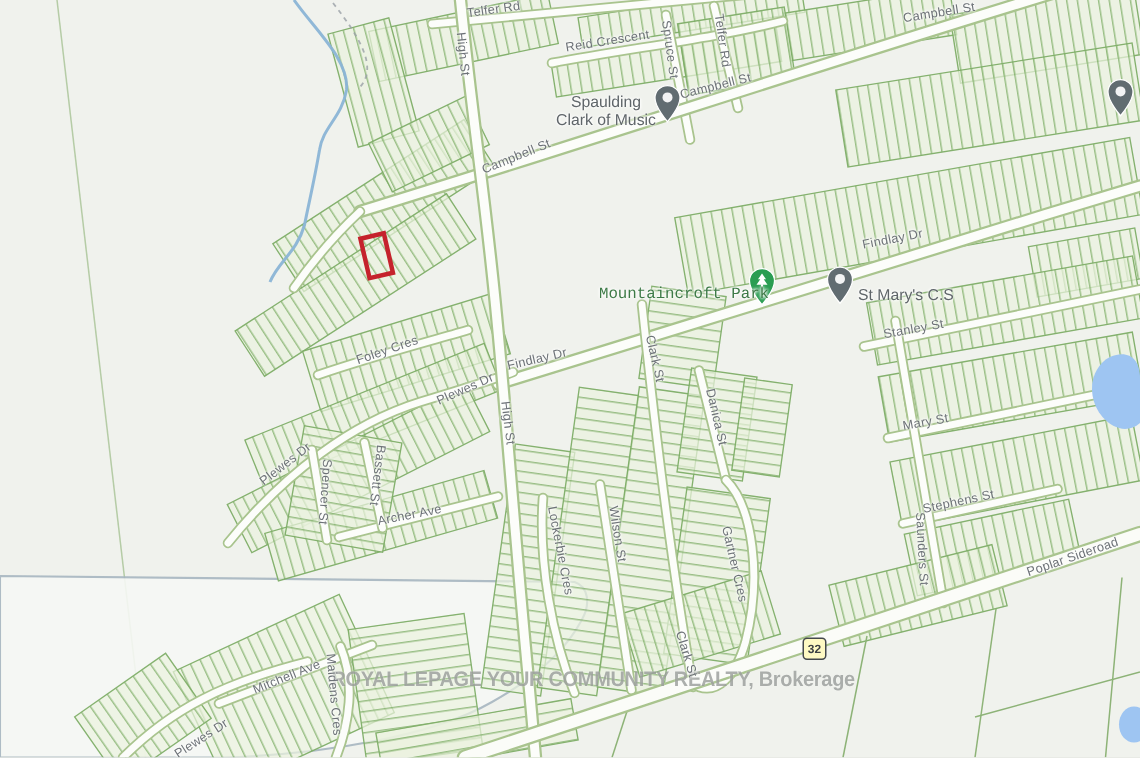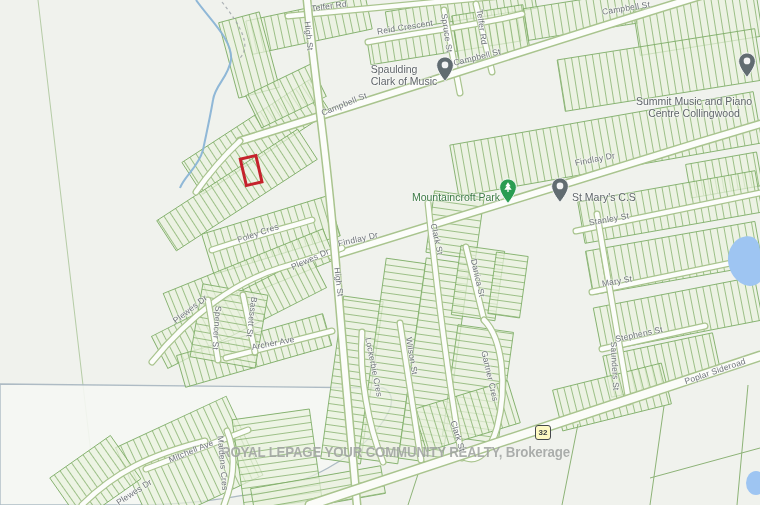--- a/index.html
+++ b/index.html
@@ -191,38 +191,34 @@
       <div class="street-label" style="left: 639px; top: 334px; transform: translate(-50%, -50%) rotate(-12deg);">Stephens St</div>
       <div class="street-label" style="left: 615px; top: 366px; transform: translate(-50%, -50%) rotate(87deg);">Saunders St</div>
       <div class="street-label" style="left: 715px; top: 371px; transform: translate(-50%, -50%) rotate(-19deg);">Poplar Sideroad</div>
       <div class="street-label" style="left: 191px; top: 451px; transform: translate(-50%, -50%) rotate(-22deg);">Mitchell Ave</div>
       <div class="street-label" style="left: 223px; top: 463px; transform: translate(-50%, -50%) rotate(85deg);">Maidens Cres</div>
       <div class="street-label" style="left: 134px; top: 492px; transform: translate(-50%, -50%) rotate(-33deg);">Plewes Dr</div>
       <div class="poi-pin" style="left: 435px; top: 56px;"><svg width="20" height="27" viewBox="0 0 24 32">
           <path d="M12 1C6.5 1 2 5.5 2 11c0 7.5 10 19 10 19s10-11.5 10-19C22 5.5 17.5 1 12 1z" fill="#616c71" stroke="#ffffff" stroke-width="1"></path>
           <circle cx="12" cy="10.5" r="4" fill="#fff" opacity="0.92"></circle>
         </svg></div>
-      <div class="poi-label" style="color: rgb(95, 101, 105); left: 404px; top: 75px; text-align: left; transform: translate(-50%, -50%);">
+      <div class="poi-label" style="color: rgb(95, 101, 105); left: 404px; top: 75px; text-align: center; transform: translate(-50%, -50%);">
         <div>Spaulding</div>
         <div>Clark of Music</div>
       </div>
       <div class="poi-pin" style="left: 737px; top: 52px;"><svg width="20" height="27" viewBox="0 0 24 32">
           <path d="M12 1C6.5 1 2 5.5 2 11c0 7.5 10 19 10 19s10-11.5 10-19C22 5.5 17.5 1 12 1z" fill="#616c71" stroke="#ffffff" stroke-width="1"></path>
           <circle cx="12" cy="10.5" r="4" fill="#fff" opacity="0.92"></circle>
         </svg></div>
-      <div class="poi-label" style="color: rgb(95, 101, 105); left: 694px; top: 107px; text-align: center; transform: translate(-50%, -50%);">
-        <div>Summit Music and Piano</div>
-        <div>Centre Collingwood</div>
-      </div>
       <div class="poi-pin" style="left: 498px; top: 178px;"><svg width="20" height="27" viewBox="0 0 24 32">
           <path d="M12 1C6.5 1 2 5.5 2 11c0 7.5 10 19 10 19s10-11.5 10-19C22 5.5 17.5 1 12 1z" fill="#2a9d52" stroke="#ffffff" stroke-width="1"></path>
           <path d="M12 5l3.2 4.6h-1.8l3 4.4H7.6l3-4.4H8.8z" fill="#fff"></path>
           <rect x="11.2" y="13.6" width="1.6" height="3" fill="#fff"></rect>
         </svg></div>
-      <div class="poi-label" style="color: rgb(61, 122, 70); left: 456px; top: 197px; text-align: center; transform: translate(-50%, -50%);">
+      <div class="poi-label" style="color: rgb(61, 122, 70); left: 456px; top: 197px; text-align: center; transform: translate(-50%, -50%); font-family: Liberation Mono, monospace;">
         <div>Mountaincroft Park</div>
       </div>
       <div class="poi-pin" style="left: 550px; top: 177px;"><svg width="20" height="27" viewBox="0 0 24 32">
           <path d="M12 1C6.5 1 2 5.5 2 11c0 7.5 10 19 10 19s10-11.5 10-19C22 5.5 17.5 1 12 1z" fill="#616c71" stroke="#ffffff" stroke-width="1"></path>
           <circle cx="12" cy="10.5" r="4" fill="#fff" opacity="0.92"></circle>
         </svg></div>
       <div class="poi-label" style="color: rgb(95, 101, 105); left: 572px; top: 197px; text-align: left; transform: translate(0px, -50%);">
         <div>St Mary's C.S</div>
       </div>
     </div>

